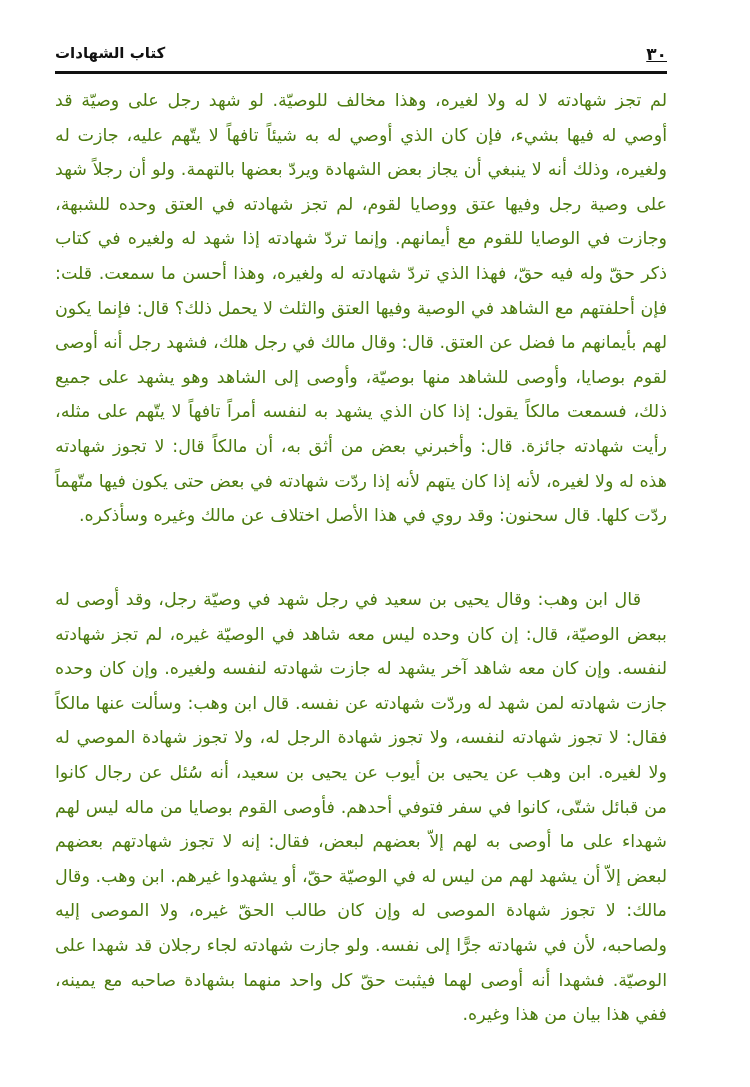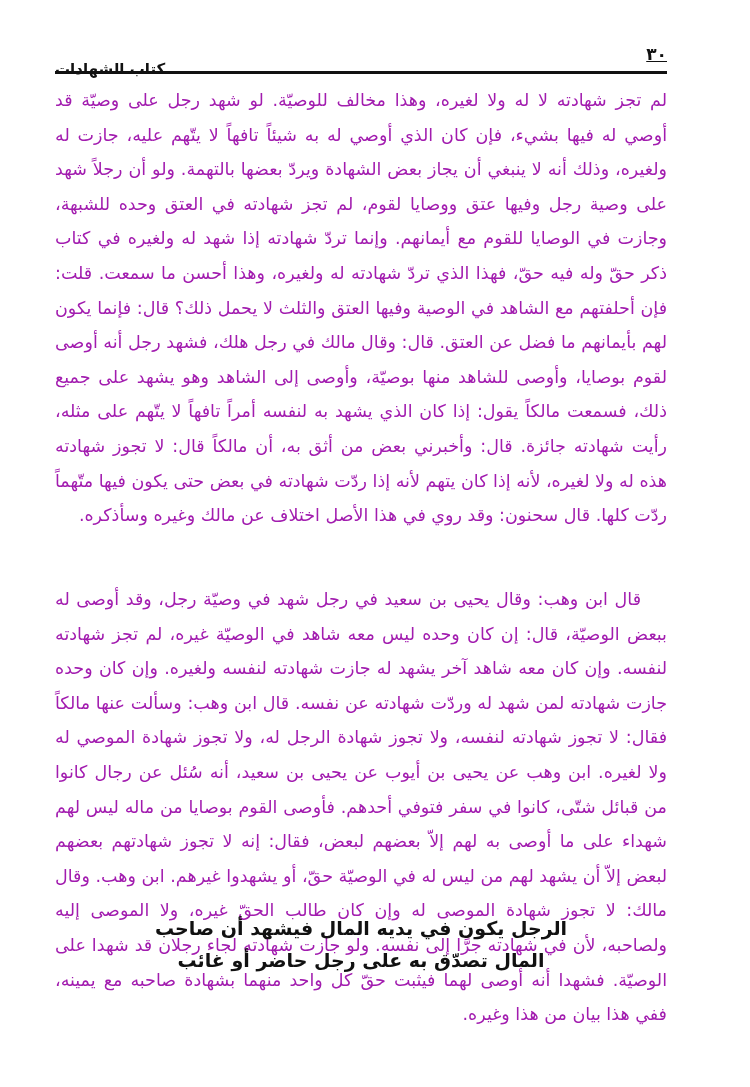--- a/index.html
+++ b/index.html
@@ -7,30 +7,30 @@
     .page { position: absolute; left: 55px; top: 0; width: 612px; height: 1087px; }
     .running-head {
       position: absolute; top: 44px; left: 0; width: 612px; height: 26px;
       direction: rtl;
     }
     .page-number {
       position: absolute; right: 0; top: 0;
       font-family: "DejaVu Sans", sans-serif; font-weight: bold; font-size: 17px; color: #111; text-decoration: underline;
     }
     .book-title {
-      position: absolute; left: 0; top: 16px;
+      position: absolute; left: 0; top: 0;
       font-family: "DejaVu Sans", sans-serif; font-weight: bold; font-size: 15px; color: #111;
     }
     .head-rule {
       position: absolute; top: 71px; left: 0; width: 612px; height: 3px; background: #111;
     }
     .body-text {
       position: absolute; left: 0; width: 612px;
       direction: rtl; text-align: justify; text-align-last: right;
-      font-family: "DejaVu Sans", sans-serif; font-size: 17.5px; line-height: 34.6px; color: #a21caf;
+      font-family: "DejaVu Sans", sans-serif; font-size: 17.5px; line-height: 34.6px; color: #4d7c0f;
       margin: 0;
     }
     .p1 { top: 83px; }
     .p2 { top: 534px; text-indent: 26px; margin-top: 48px; }
     .heading {
       position: absolute; left: 0; width: 612px; top: 912px;
       direction: rtl; text-align: center;
       font-family: "DejaVu Sans", sans-serif; font-weight: bold; font-size: 19px; line-height: 32px; color: #111;
     }
     .p3 { top: 983px; text-indent: 26px; }
@@ -41,18 +41,14 @@
 <div class="page">
   <div class="running-head">
     <span class="page-number">٣٠</span>
     <span class="book-title">كتاب الشهادات</span>
   </div>
   <div class="head-rule"></div>
 
   <p class="body-text p1">لم تجز شهادته لا له ولا لغيره، وهذا مخالف للوصيّة. لو شهد رجل على وصيّة قد أوصي له فيها بشيء، فإن كان الذي أوصي له به شيئاً تافهاً لا يتّهم عليه، جازت له ولغيره، وذلك أنه لا ينبغي أن يجاز بعض الشهادة ويردّ بعضها بالتهمة. ولو أن رجلاً شهد على وصية رجل وفيها عتق ووصايا لقوم، لم تجز شهادته في العتق وحده للشبهة، وجازت في الوصايا للقوم مع أيمانهم. وإنما تردّ شهادته إذا شهد له ولغيره في كتاب ذكر حقّ وله فيه حقّ، فهذا الذي تردّ شهادته له ولغيره، وهذا أحسن ما سمعت. قلت: فإن أحلفتهم مع الشاهد في الوصية وفيها العتق والثلث لا يحمل ذلك؟ قال: فإنما يكون لهم بأيمانهم ما فضل عن العتق. قال: وقال مالك في رجل هلك، فشهد رجل أنه أوصى لقوم بوصايا، وأوصى للشاهد منها بوصيّة، وأوصى إلى الشاهد وهو يشهد على جميع ذلك، فسمعت مالكاً يقول: إذا كان الذي يشهد به لنفسه أمراً تافهاً لا يتّهم على مثله، رأيت شهادته جائزة. قال: وأخبرني بعض من أثق به، أن مالكاً قال: لا تجوز شهادته هذه له ولا لغيره، لأنه إذا كان يتهم لأنه إذا ردّت شهادته في بعض حتى يكون فيها متّهماً ردّت كلها. قال سحنون: وقد روي في هذا الأصل اختلاف عن مالك وغيره وسأذكره.</p>
   <p class="body-text p2">قال ابن وهب: وقال يحيى بن سعيد في رجل شهد في وصيّة رجل، وقد أوصى له ببعض الوصيّة، قال: إن كان وحده ليس معه شاهد في الوصيّة غيره، لم تجز شهادته لنفسه. وإن كان معه شاهد آخر يشهد له جازت شهادته لنفسه ولغيره. وإن كان وحده جازت شهادته لمن شهد له وردّت شهادته عن نفسه. قال ابن وهب: وسألت عنها مالكاً فقال: لا تجوز شهادته لنفسه، ولا تجوز شهادة الرجل له، ولا تجوز شهادة الموصي له ولا لغيره. ابن وهب عن يحيى بن أيوب عن يحيى بن سعيد، أنه سُئل عن رجال كانوا من قبائل شتّى، كانوا في سفر فتوفي أحدهم. فأوصى القوم بوصايا من ماله ليس لهم شهداء على ما أوصى به لهم إلاّ بعضهم لبعض، فقال: إنه لا تجوز شهادتهم بعضهم لبعض إلاّ أن يشهد لهم من ليس له في الوصيّة حقّ، أو يشهدوا غيرهم. ابن وهب. وقال مالك: لا تجوز شهادة الموصى له وإن كان طالب الحقّ غيره، ولا الموصى إليه ولصاحبه، لأن في شهادته جرًّا إلى نفسه. ولو جازت شهادته لجاء رجلان قد شهدا على الوصيّة. فشهدا أنه أوصى لهما فيثبت حقّ كل واحد منهما بشهادة صاحبه مع يمينه، ففي هذا بيان من هذا وغيره.</p>
 
-  <div class="heading">
-    <div>الرجل يكون في يديه المال فيشهد أن صاحب</div>
-    <div>المال تصدّق به على رجل حاضر أو غائب</div>
-  </div>
 
 </div>
 
 </body></html>

